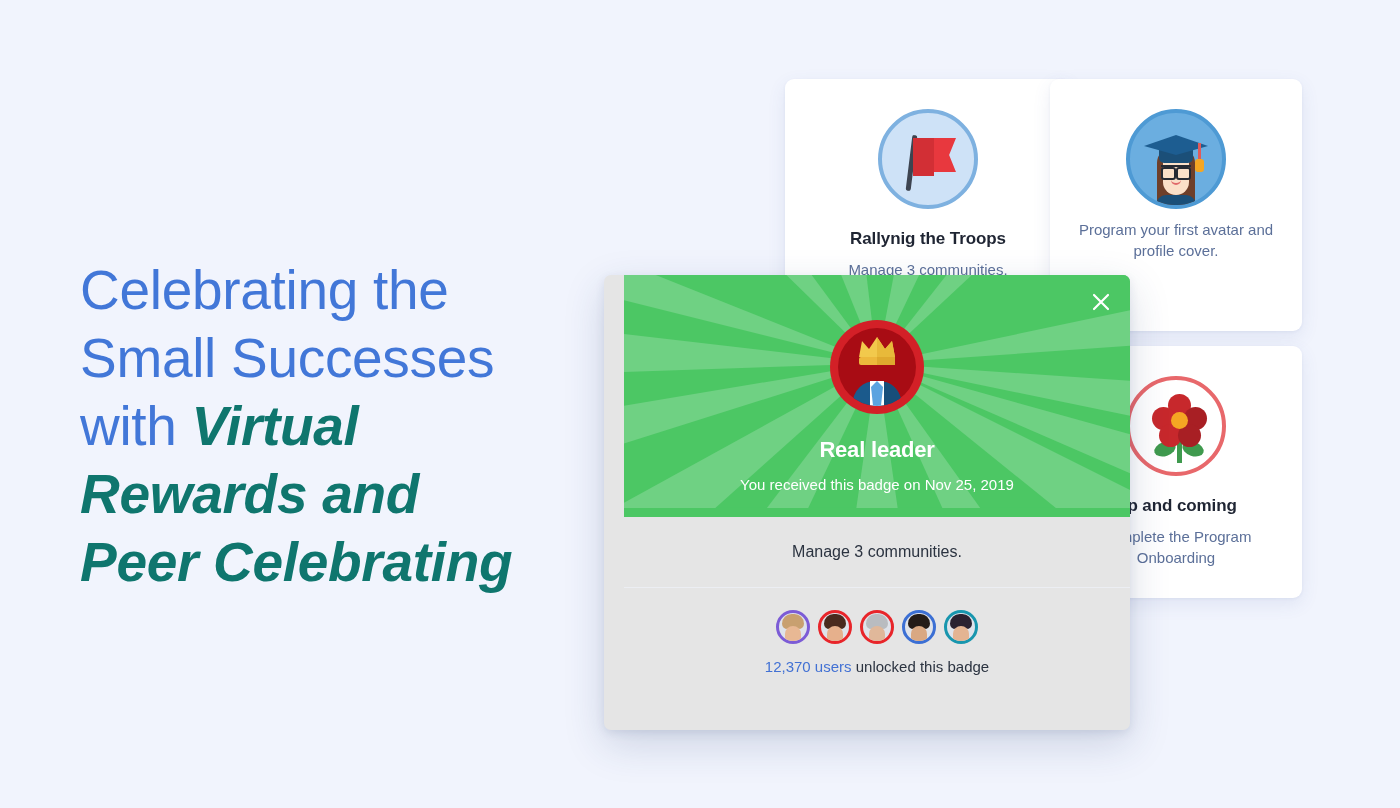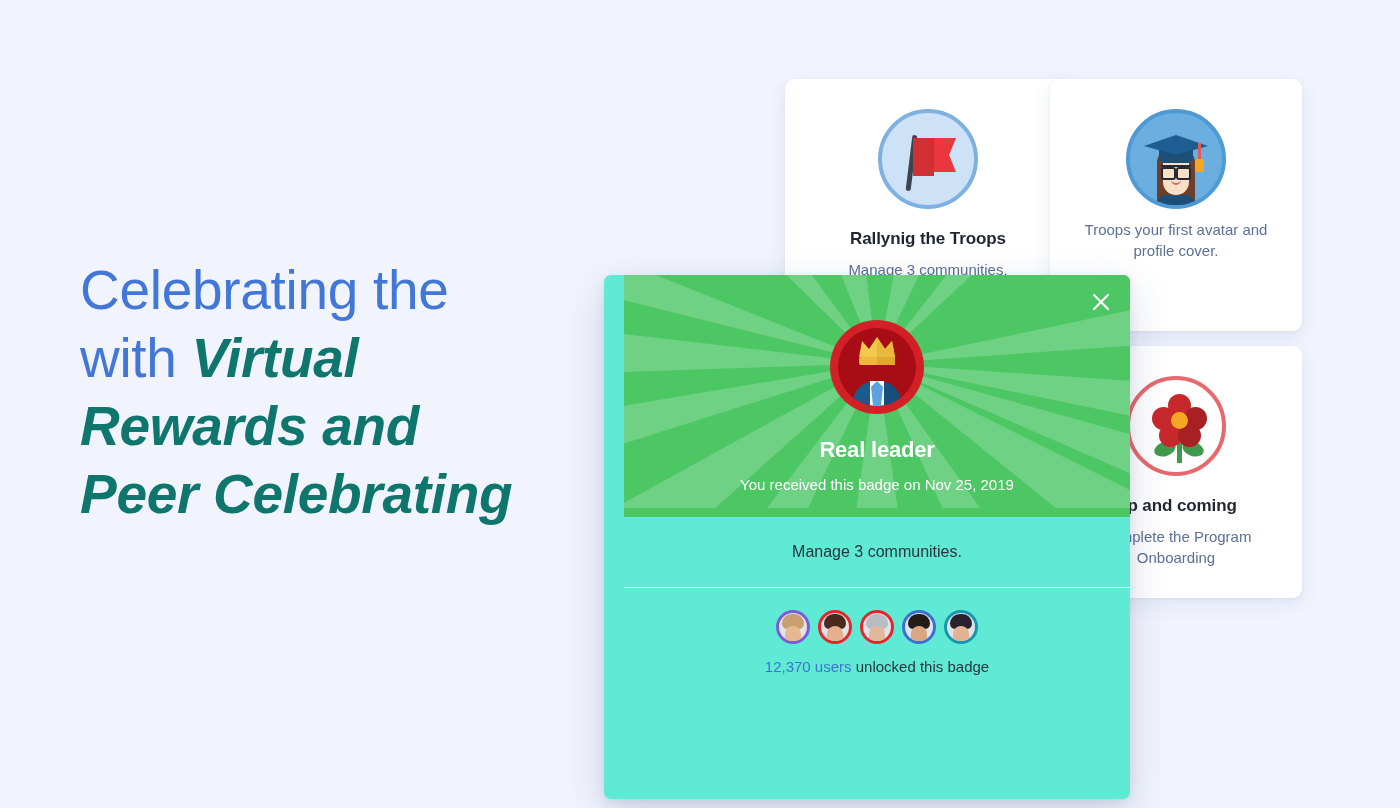--- a/index.html
+++ b/index.html
@@ -162,22 +162,22 @@
   .p5 { left: 48px; top: 44px; background: #a81f24; }
   .flower-core {
     position: absolute; left: 41px; top: 32px;
     width: 17px; height: 17px; background: #f5a623; border-radius: 50%;
   }
 
   
   .modal {
     position: absolute;
     left: 604px; top: 275px;
-    width: 526px; height: 524px;
-    background: #5eead4;
+    width: 526px; height: 455px;
+    background: #e5e5e5;
     border-radius: 7px;
     box-shadow: 0 14px 40px rgba(40, 60, 110, 0.18),
                 0 3px 10px rgba(40, 60, 110, 0.10);
     overflow: hidden;
     padding-left: 20px;
   }
 
   .modal-header {
     position: relative;
     height: 242px;
@@ -285,20 +285,21 @@
     font-size: 15px;
     color: #2b3340;
   }
   .unlocked-count { color: #4271d4; }
 </style>
 </head>
 <body>
 
 <div class="headline">
   <div>Celebrating the</div>
+  <div>Small Successes</div>
   <div><span>with </span><span class="bold">Virtual</span></div>
   <div class="bold">Rewards and</div>
   <div class="bold">Peer Celebrating</div>
 </div>
 
 <div class="card card-1">
   <div class="card-icon-wrap">
     <div class="flag-circle">
       <div class="flag-pole"></div>
       <div class="flag-cloth"></div>
@@ -316,21 +317,21 @@
       <div class="grad-face"></div>
       <div class="grad-glasses"></div>
       <div class="grad-smile"></div>
       <div class="grad-body"></div>
       <div class="grad-cap-base"></div>
       <div class="grad-cap-top"></div>
       <div class="grad-tassel-str"></div>
       <div class="grad-tassel-ball"></div>
     </div>
   </div>
-  <div class="card-sub">Troops your first avatar and profile cover.</div>
+  <div class="card-sub">Program your first avatar and profile cover.</div>
 </div>
 
 <div class="card card-3">
   <div class="card-icon-wrap">
     <div class="flower-circle">
       <div class="flower-stem"></div>
       <div class="leaf-l"></div>
       <div class="leaf-r"></div>
       <div class="petal p1"></div>
       <div class="petal p2"></div>

